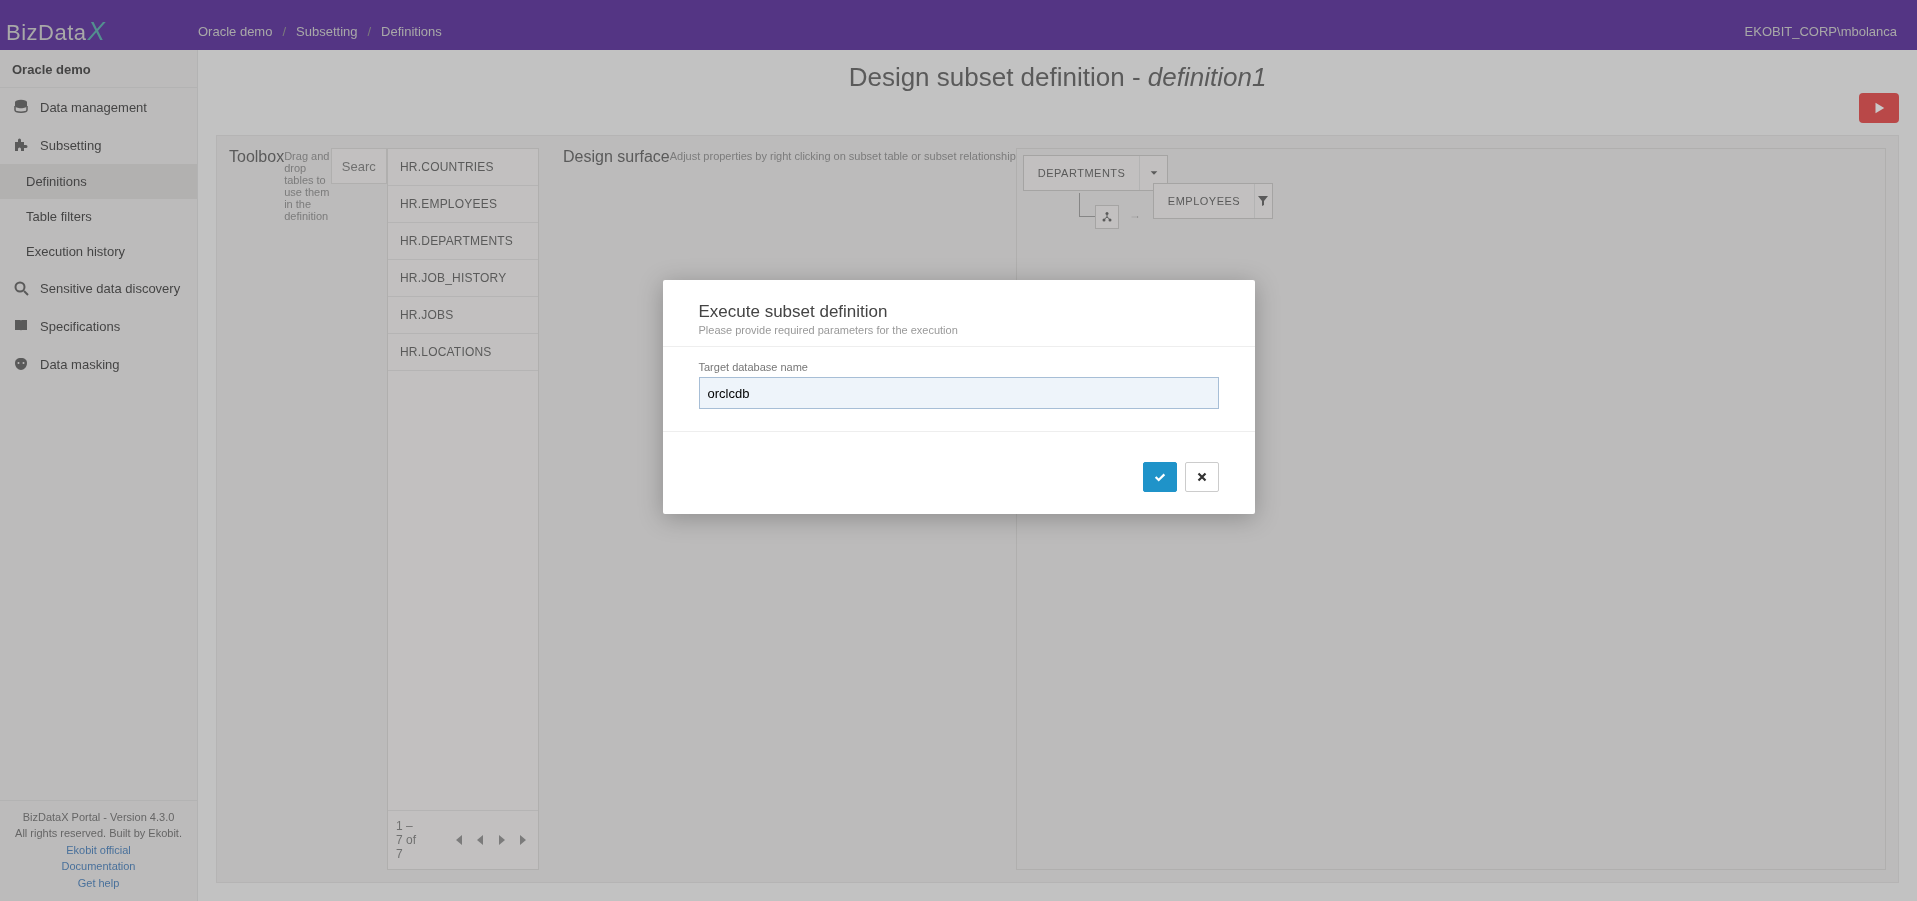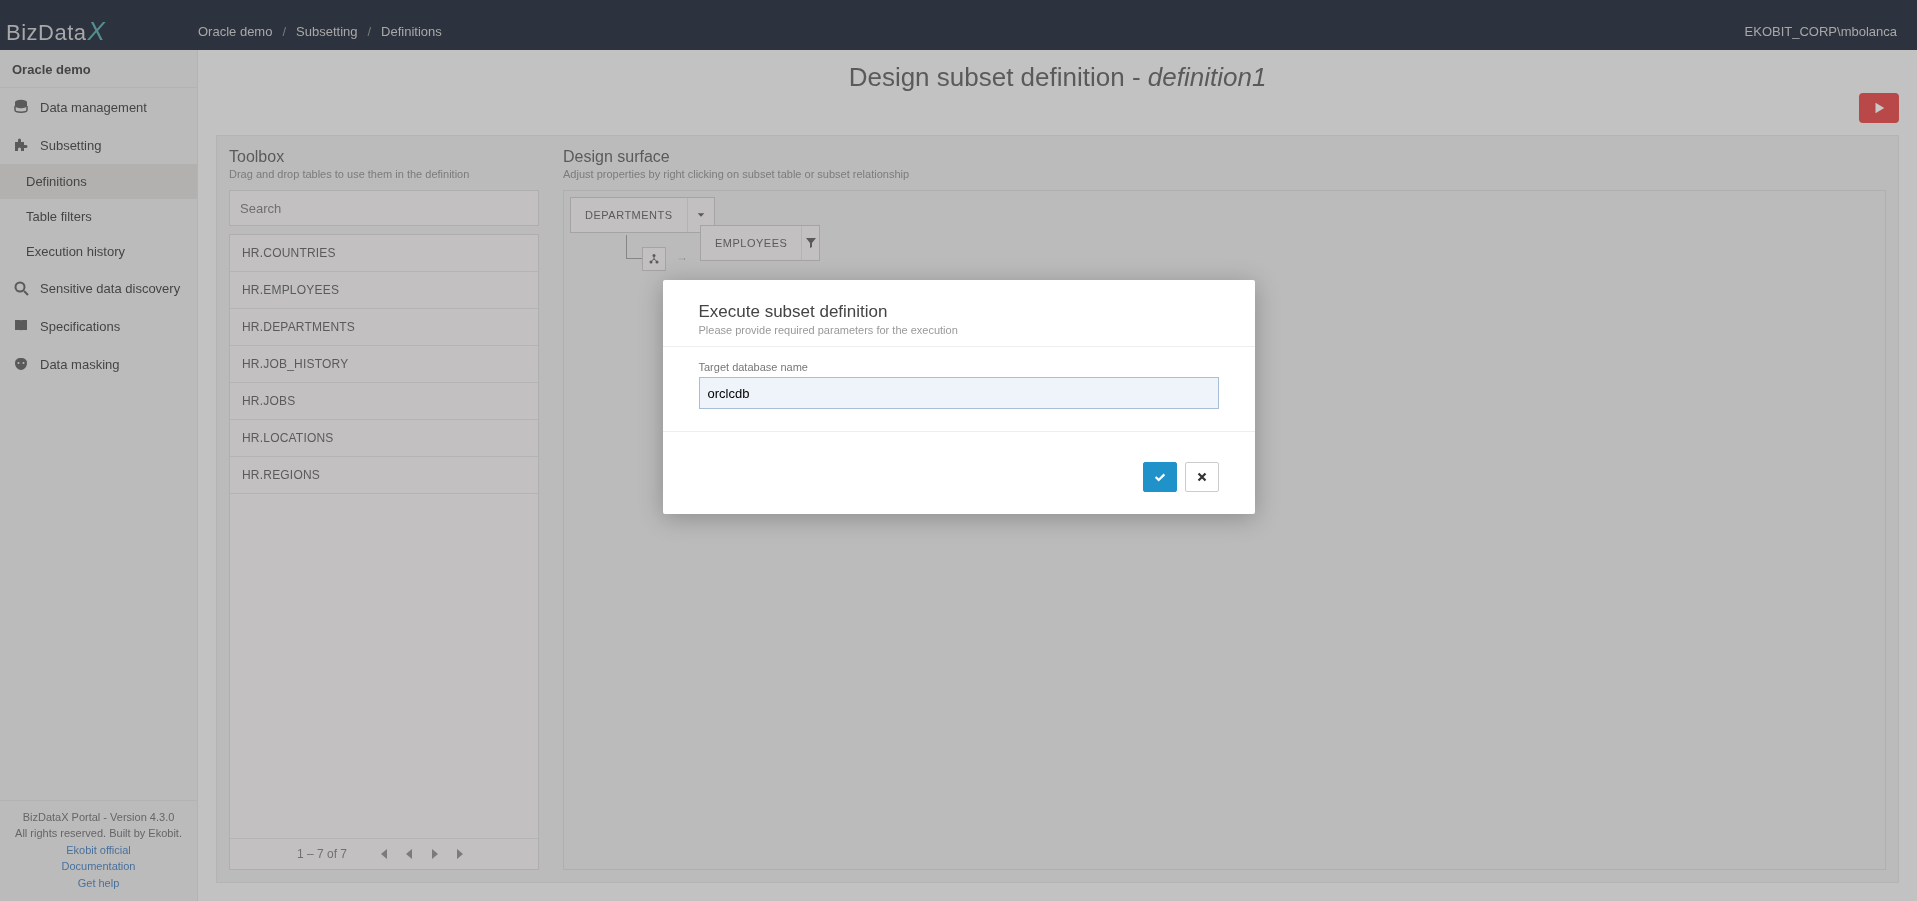--- a/index.html
+++ b/index.html
@@ -1,20 +1,20 @@
 <!DOCTYPE html>
 <html><head>
 <meta charset="utf-8">
 <style>
   * { box-sizing: border-box; margin: 0; padding: 0; }
   html, body { height: 100%; font-family: "Segoe UI", Arial, sans-serif; font-size: 13px; color: #333; background: #f5f5f5; }
   body { display: flex; flex-direction: column; width: 1917px; height: 901px; overflow: hidden; position: relative; }
 
   
-  .topbar { background: #0f172a; height: 50px; display: flex; align-items: center; color: #ccc; padding: 12px 20px 0 0; }
+  .topbar { background: #4c1d95; height: 50px; display: flex; align-items: center; color: #ccc; padding: 12px 20px 0 0; }
   .logo { width: 198px; display: flex; align-items: center; padding-left: 6px; }
   .logo-text { font-size: 22px; font-weight: 300; color: #ccc; letter-spacing: 0.5px; }
   .logo-x { color: #4aa7a7; font-style: italic; font-weight: 400; font-size: 26px; margin-left:1px;}
   .breadcrumb { display: flex; align-items: center; gap: 10px; }
   .breadcrumb span { color: #ccc; font-size: 13px; }
   .breadcrumb .sep { color: #888; }
   .user-info { margin-left: auto; color: #ccc; font-size: 13px; }
 
   
   .layout { flex: 1; display: flex; min-height: 0; }
@@ -32,21 +32,21 @@
 
   
   .main { flex: 1; display: flex; flex-direction: column; min-width: 0; padding: 12px 18px 18px 18px; position: relative; }
   .page-head { display: flex; align-items: center; margin-bottom: 12px; flex-direction: column; }
   .page-title { font-size: 26px; font-weight: 300; color: #555; }
   .page-title em { font-style: italic; }
   .run-btn { margin-left: auto; width: 40px; height: 30px; background: #e63a3a; border-radius: 4px; display: flex; align-items: center; justify-content: center; cursor: pointer; }
   .run-btn svg { fill: #fff; }
 
   .content-row { flex: 1; display: flex; gap: 24px; min-height: 0; background:#eceaea; padding: 12px; border:1px solid #e1dfdf;}
-  .panel-col { display: flex; flex-direction: column; min-height: 0; justify-content: center; }
+  .panel-col { display: flex; min-height: 0; justify-content: center; }
   .panel-col.toolbox { width: 310px; }
   .panel-col.surface { flex: 1; }
   .panel-title { font-size: 16px; color: #555; font-weight: 400; }
   .panel-sub { font-size: 11px; color: #888; margin: 2px 0 10px 0; }
 
   
   .search-box { height: 36px; border: 1px solid #d9d7d6; background: #f4f2f1; padding: 0 10px; display:flex; align-items:center; margin-bottom: 8px;}
   .search-box input { border: none; outline: none; background: transparent; width: 100%; font-size: 13px; color:#701a75;}
   .table-list { flex: 1; border: 1px solid #d9d7d6; display: flex; flex-direction: column; min-height: 0; background:#f4f2f1;}
   .table-item { padding: 11px 12px; font-size: 12px; border-bottom: 1px solid #e1dfdf; cursor: grab; color:#555; letter-spacing:0.2px;}
@@ -187,21 +187,20 @@
         <div class="search-box">
           <input type="text" placeholder="Search" style="">
         </div>
         <div class="table-list">
           <div class="table-item">HR.COUNTRIES</div>
           <div class="table-item">HR.EMPLOYEES</div>
           <div class="table-item">HR.DEPARTMENTS</div>
           <div class="table-item">HR.JOB_HISTORY</div>
           <div class="table-item">HR.JOBS</div>
           <div class="table-item">HR.LOCATIONS</div>
-          <div class="table-item">HR.REGIONS</div>
           <div class="table-spacer"></div>
           <div class="pager">
             <span class="range">1 – 7 of 7</span>
             <span class="pg-btn">
               <svg viewBox="0 0 12 12" width="12" height="12" fill="currentColor">
                   <path d="M2 1v10M10 1L4 6l6 5z"></path>
                 </svg>
             </span>
             <span class="pg-btn">
               <svg viewBox="0 0 12 12" width="12" height="12" fill="currentColor">

